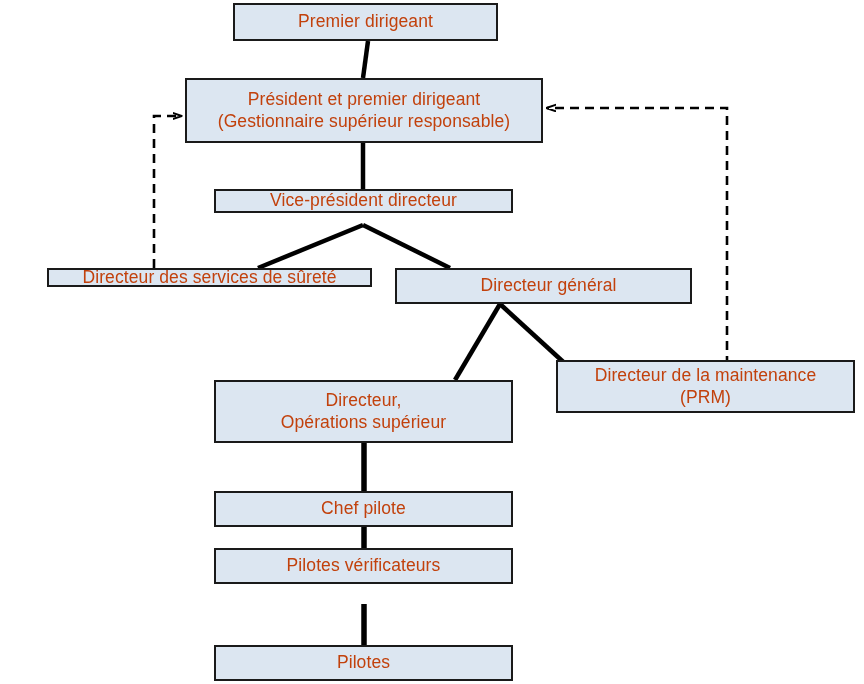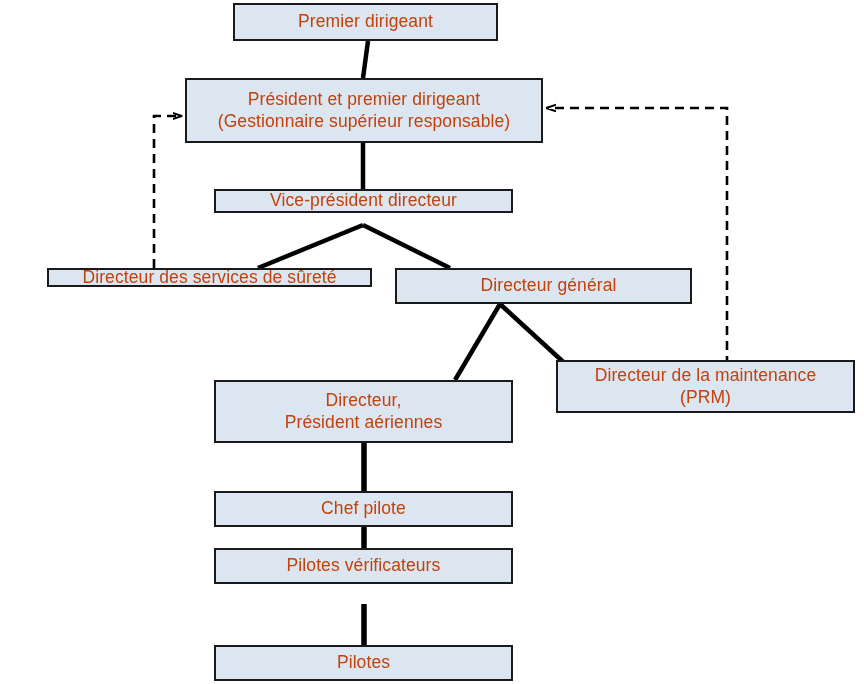--- a/index.html
+++ b/index.html
@@ -99,21 +99,21 @@
   <div class="org-box" style="left:3px; top:268px; width:325px; height:19px;margin-left:44px;">
     <span class="box-text">Directeur des services de sûreté</span>
   </div>
 
   <div class="org-box" style="left:395px; top:268px; width:297px; height:36px;padding-left:16px;">
     <span class="box-text">Directeur général</span>
   </div>
 
   <div class="org-box" style="left:214px; top:380px; width:299px; height:63px;">
     <span class="box-text">Directeur,
-Président aériennes</span>
+Opérations supérieur</span>
   </div>
 
   <div class="org-box" style="left:556px; top:360px; width:299px; height:53px;">
     <span class="box-text">Directeur de la maintenance
 (PRM)</span>
   </div>
 
   <div class="org-box" style="left:214px; top:491px; width:299px; height:36px;text-align:center;">
     <span class="box-text">Chef pilote</span>
   </div>

